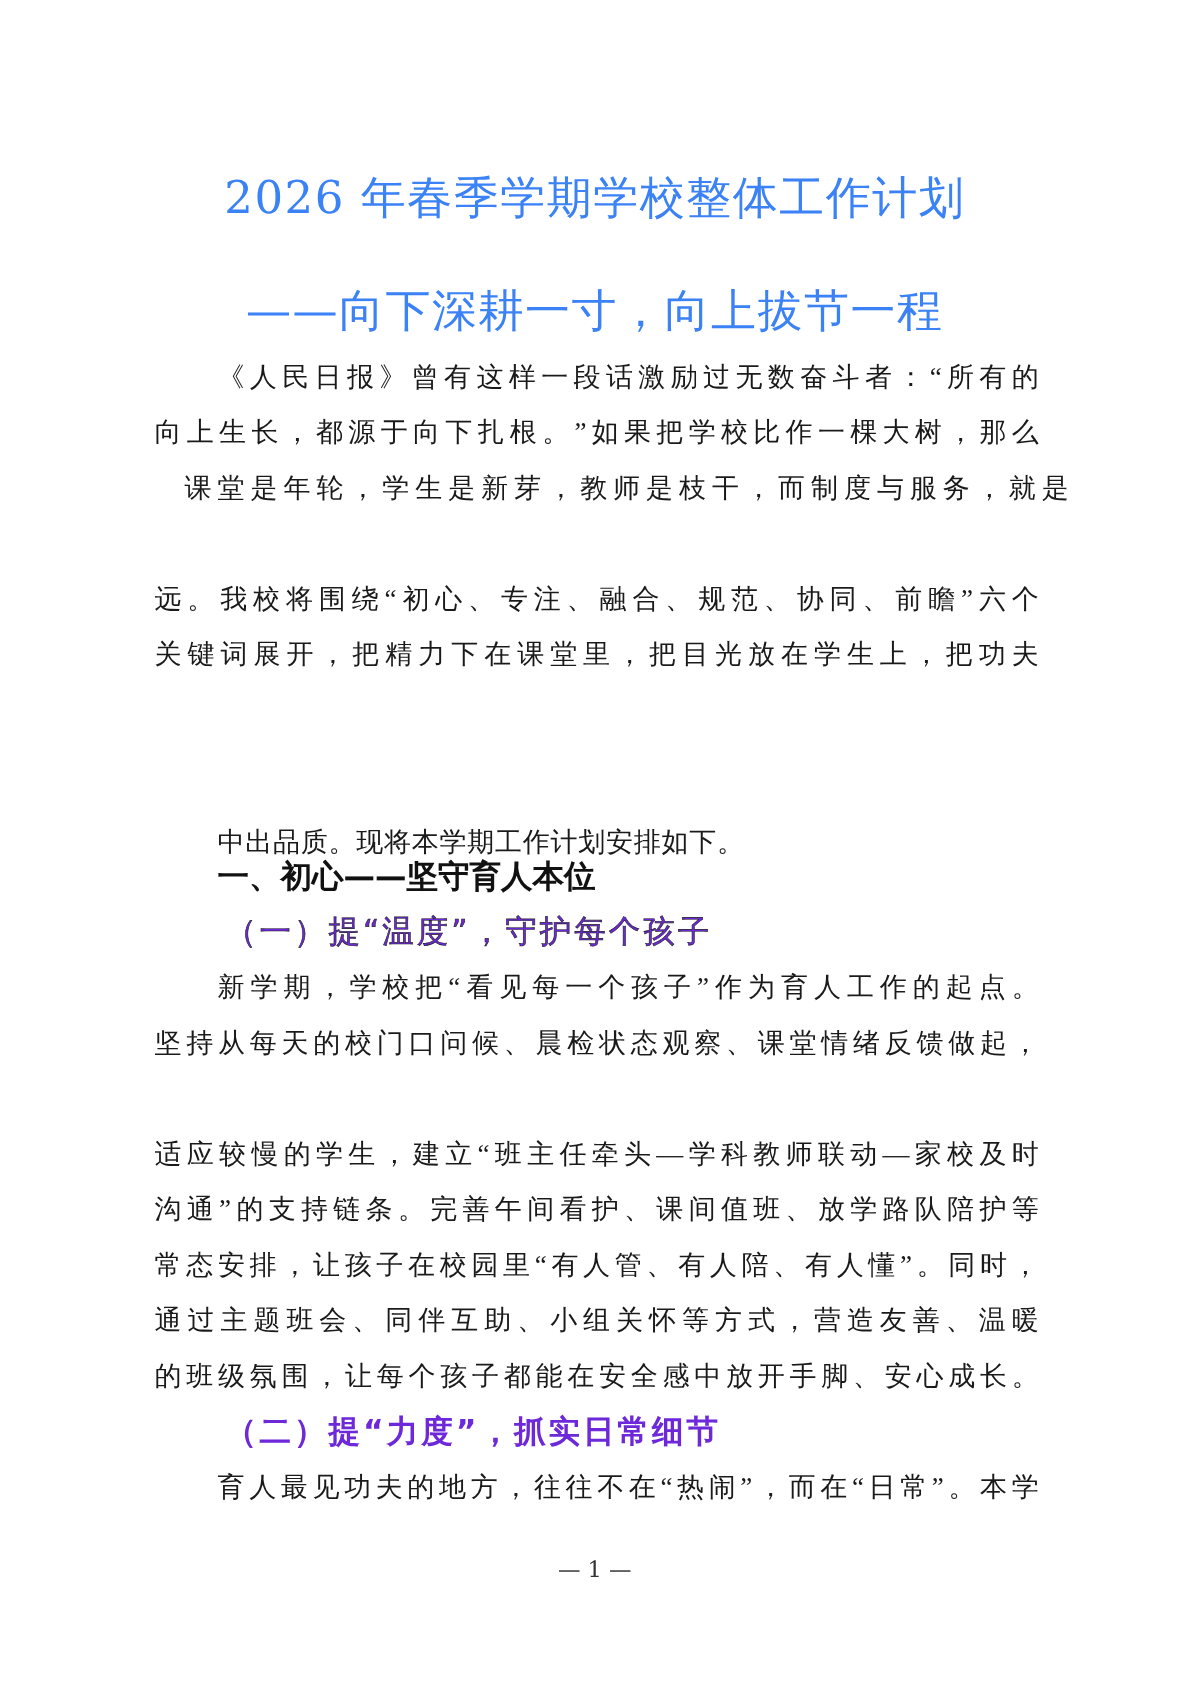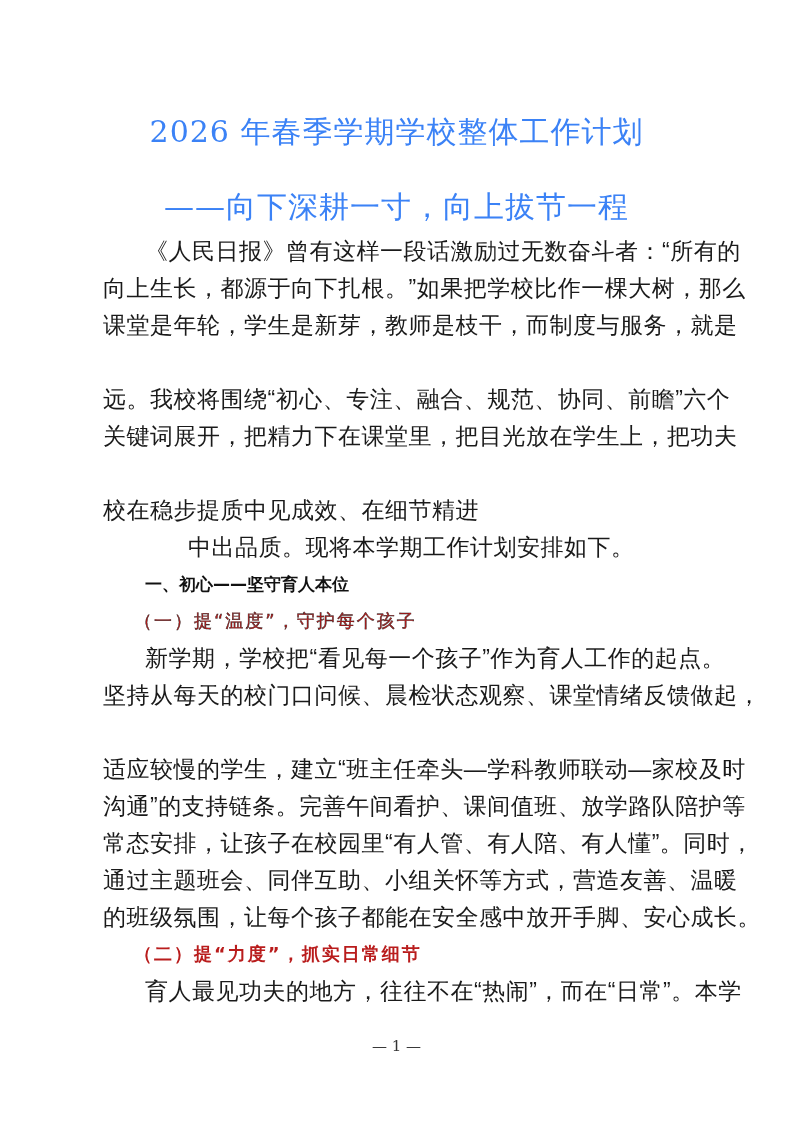--- a/index.html
+++ b/index.html
@@ -6,60 +6,59 @@
   body { width: 793px; height: 1122px; position: relative; overflow: hidden; }
   .page { position: absolute; left: 0; top: 0; width: 793px; height: 1122px; background: #fff; }
   .title {
     position: absolute; left: 0; width: 793px; text-align: center;
     font-family: "DejaVu Serif", "Liberation Serif", serif;
     font-weight: normal; font-size: 30px; color: #3b82f6; letter-spacing: 1px;
     white-space: nowrap;
   }
   .line {
     position: absolute; left: 103px; width: 590px;
-    font-family: Liberation Sans, sans-serif;
-    font-size: 23px; color: #1a1a1a; white-space: nowrap;
+    font-family: Liberation Serif, serif;
+    font-size: 18px; color: #1a1a1a; white-space: nowrap;
     text-align: justify; text-align-last: justify;
     line-height: 26px; height: 26px; letter-spacing: 0.5px;
   }
   .line.noj { text-align: left; text-align-last: left; }
   .line.indent { left: 145px; width: 548px; }
   .h1 {
     position: absolute; left: 145px;
     font-family: "DejaVu Sans", "Liberation Sans", sans-serif;
-    font-weight: bold; font-size: 17px; color: #111; white-space: nowrap;
+    font-weight: bold; font-size: 21px; color: #111; white-space: nowrap;
     line-height: 26px;
   }
   .h2 {
-    position: absolute; left: 134px;
+    position: absolute; left: 150px;
     font-family: "DejaVu Sans", "Liberation Sans", sans-serif;
-    font-weight: bold; font-size: 18px; color: #b91c1c; white-space: nowrap;
+    font-weight: bold; font-size: 21px; color: #6d28d9; white-space: nowrap;
     line-height: 26px; letter-spacing: 2px;
   }
   .footer {
     position: absolute; top: 1037px; left: 0; width: 793px; text-align: center;
     font-family: "DejaVu Serif", "Liberation Serif", serif;
     font-size: 15px; color: #333;
   }
 </style>
 </head>
 <body>
 
 <div class="page">
 
   <div class="title" style="top:112px;">2026 年春季学期学校整体工作计划</div>
   <div class="title" style="top:152px;margin-top:35px;">——向下深耕一寸，向上拔节一程</div>
 
   <div class="line indent" style="top:238px;">《人民日报》曾有这样一段话激励过无数奋斗者：“所有的</div>
   <div class="line" style="top:275px;">向上生长，都源于向下扎根。”如果把学校比作一棵大树，那么</div>
-  <div class="line" style="top:312px;">课堂是年轮，学生是新芽，教师是枝干，而制度与服务，就是</div>
+  <div class="line" style="top:312px;margin-left:20px;">课堂是年轮，学生是新芽，教师是枝干，而制度与服务，就是</div>
   <div class="line" style="top:386px;">远。我校将围绕“初心、专注、融合、规范、协同、前瞻”六个</div>
   <div class="line" style="top:423px;">关键词展开，把精力下在课堂里，把目光放在学生上，把功夫</div>
-  <div class="line noj" style="top:497px;">校在稳步提质中见成效、在细节精进</div>
-  <div class="line indent noj" style="top:534px;margin-left:43px;">中出品质。现将本学期工作计划安排如下。</div>
+  <div class="line indent noj" style="top:548px;">中出品质。现将本学期工作计划安排如下。</div>
 
   <div class="h1" style="top:571px;">一、初心——坚守育人本位</div>
   <div class="h2" style="top:608px; font-weight:normal; -webkit-text-stroke:0.4px #222;">（一）提“温度”，守护每个孩子</div>
 
   <div class="line indent" style="top:645px;">新学期，学校把“看见每一个孩子”作为育人工作的起点。</div>
   <div class="line" style="top:682px;">坚持从每天的校门口问候、晨检状态观察、课堂情绪反馈做起，</div>
   <div class="line" style="top:756px;">适应较慢的学生，建立“班主任牵头—学科教师联动—家校及时</div>
   <div class="line" style="top:793px;">沟通”的支持链条。完善午间看护、课间值班、放学路队陪护等</div>
   <div class="line" style="top:830px;">常态安排，让孩子在校园里“有人管、有人陪、有人懂”。同时，</div>
   <div class="line" style="top:904px;">的班级氛围，让每个孩子都能在安全感中放开手脚、安心成长。</div>

